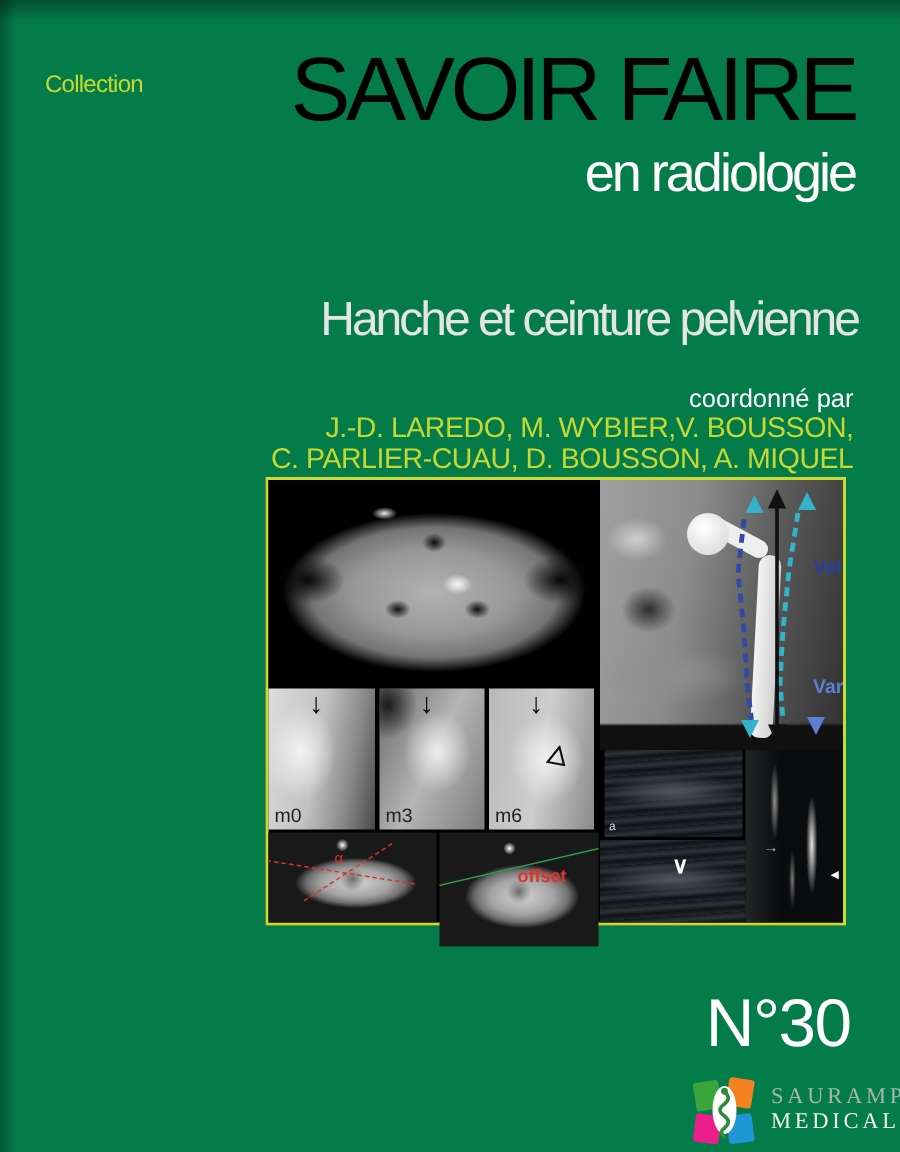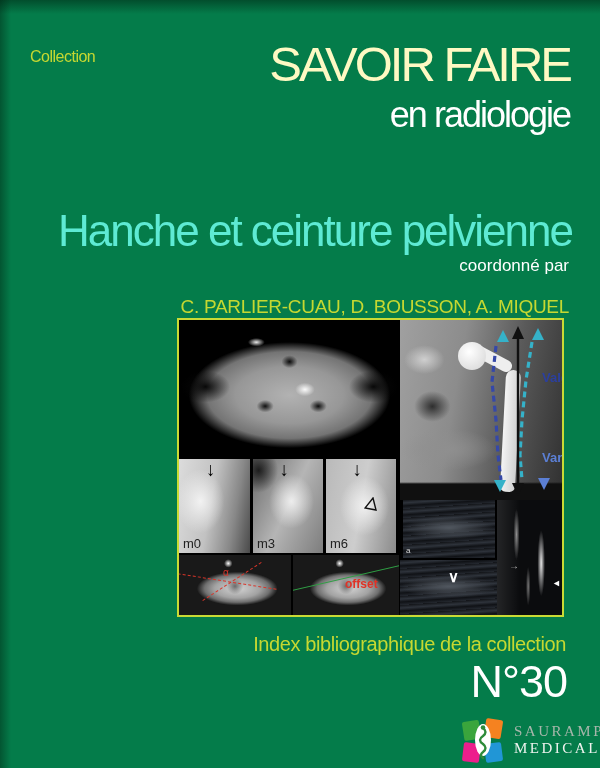--- a/index.html
+++ b/index.html
@@ -5,24 +5,24 @@
   html,body{margin:0;padding:0;}
   body{width:600px;height:768px;overflow:hidden;background:#047C4A;
        font-family:"Liberation Sans",sans-serif;position:relative;}
   .cover{position:absolute;inset:0;background:#047C4A;}
   .edge-top{position:absolute;top:0;left:0;right:0;height:14px;
     background:linear-gradient(to bottom,rgba(0,32,16,.5),rgba(0,32,16,0));}
   .edge-left{position:absolute;top:0;left:0;bottom:0;width:11px;
     background:linear-gradient(to right,rgba(0,32,16,.42),rgba(0,32,16,0));}
   .abs{position:absolute;white-space:nowrap;}
   .collection{left:30px;top:48px;font-size:16px;color:#C6D831;letter-spacing:-.5px;}
-  .t1{top:40px;right:30px;font-size:49px;color:#fef9c3;letter-spacing:-3px;line-height:1;}
+  .t1{top:30px;right:30px;font-size:60px;color:#000000;letter-spacing:-3px;line-height:1;}
   .t2{top:94px;right:30px;font-size:36px;color:#fff;letter-spacing:-2px;}
   .t3{top:143px;right:30px;font-size:44px;color:#fff;letter-spacing:-2px;}
-  .subtitle{top:194px;right:28px;font-size:44px;color:#5eead4;letter-spacing:-2px;margin-top:12px;}
+  .subtitle{top:194px;right:28px;font-size:32px;color:#e5e5e5;letter-spacing:-2px;}
   .coord{top:256px;right:31px;font-size:17px;color:#fff;text-align:center;}
   .auth1{top:275px;right:31px;font-size:19px;color:#C6D831;letter-spacing:-.3px;}
   .auth2{top:296px;right:31px;font-size:19px;color:#C6D831;letter-spacing:-.3px;}
   .index{top:633px;right:34px;font-size:20px;color:#C6D831;letter-spacing:-.4px;}
   .n20{top:656px;right:33px;font-size:45px;color:#fff;letter-spacing:-1px;}
 
   
   .montage{position:absolute;left:177px;top:318px;width:383px;height:295px;
     background:#000;border:2px solid #C9DA35;}
   .panel{position:absolute;overflow:hidden;}
@@ -83,21 +83,21 @@
       linear-gradient(90deg,rgba(255,255,255,.10),rgba(0,0,0,0) 35%),
       #0b0c0e;}
   .sag-arrow{position:absolute;left:12px;top:52%;font-size:10px;color:#b9b9b9;}
   .sag-head{position:absolute;right:1px;top:68%;font-size:9px;color:#fff;}
   .ct{background:
       radial-gradient(circle 6px at 44% 14%,#fff 0%,rgba(255,255,255,0) 70%),
       radial-gradient(circle 11px at 50% 52%,#6b6b6b 0%,rgba(0,0,0,0) 75%),
       radial-gradient(ellipse 45% 35% at 52% 56%,#d4d4d4 0%,#a3a3a3 45%,#6f6f6f 65%,rgba(0,0,0,0) 80%),
       #191919;}
   .ct-left{left:0;top:235px;width:112px;height:60px;}
-  .ct-right{left:114px;top:235px;width:106px;height:60px;}
+  .ct-right{left:114px;top:235px;width:106px;height:76px;}
   .dash-red{position:absolute;border-top:1.5px dashed #d8352a;height:0;}
   .dr1{width:100px;left:-2px;top:26px;transform:rotate(9deg);}
   .dr2{width:70px;left:18px;top:26px;transform:rotate(-33deg);}
   .alpha{position:absolute;left:44px;top:12px;font-size:10px;color:#d8352a;}
   .green-line{position:absolute;width:118px;height:0;border-top:1.5px solid #2F9E44;
     left:-4px;top:22px;transform:rotate(-13deg);}
   .offset{position:absolute;left:52px;top:22px;font-size:12px;font-weight:bold;color:#E03226;}
 
   
   .logo{position:absolute;left:460px;top:716px;display:flex;align-items:center;}
@@ -110,20 +110,21 @@
 
 <div class="cover">
   <div class="edge-top"></div>
   <div class="edge-left"></div>
 
   <div class="abs collection">Collection</div>
   <div class="abs t1">SAVOIR FAIRE</div>
   <div class="abs t2">en radiologie</div>
   <div class="abs subtitle">Hanche et ceinture pelvienne</div>
   <div class="abs coord">coordonné par</div>
+  <div class="abs auth1">J.-D. LAREDO, M. WYBIER,V. BOUSSON,</div>
   <div class="abs auth2">C. PARLIER-CUAU, D. BOUSSON, A. MIQUEL</div>
 
   <div class="montage">
 
     <div class="panel mri-pelvis"></div>
 
     <div class="panel hip-xray">
       <div class="prosthesis-neck"></div>
       <div class="prosthesis-ball"></div>
       <div class="prosthesis-stem"></div>
@@ -174,21 +175,20 @@
       <div class="dash-red dr1"></div>
       <div class="dash-red dr2"></div>
       <span class="alpha">α</span>
     </div>
     <div class="panel ct ct-right">
       <div class="green-line"></div>
       <span class="offset">offset</span>
     </div>
   </div>
 
-  <div class="abs index">Index bibliographique de la collection</div>
   <div class="abs n20">N°30</div>
 
   <div class="logo">
     <svg width="46" height="48" viewBox="0 0 46 48">
       <rect x="3" y="5" width="17" height="19" rx="2" fill="#3AA53C" transform="rotate(-9 11 14)"></rect>
       <rect x="25" y="3" width="17" height="19" rx="2" fill="#F58220" transform="rotate(9 33 12)"></rect>
       <rect x="3" y="27" width="17" height="19" rx="2" fill="#EC1E8C" transform="rotate(7 11 36)"></rect>
       <rect x="25" y="27" width="17" height="19" rx="2" fill="#2196D6" transform="rotate(-7 33 36)"></rect>
       <ellipse cx="23" cy="24" rx="8" ry="16" fill="#ffffff"></ellipse>
       <path d="M23 12 q5 4 0 8 q-6 4 0 8 q5 4 0 8 q-4 3 0 6" fill="none" stroke="#2E8B3A" stroke-width="2.4" stroke-linecap="round"></path>

